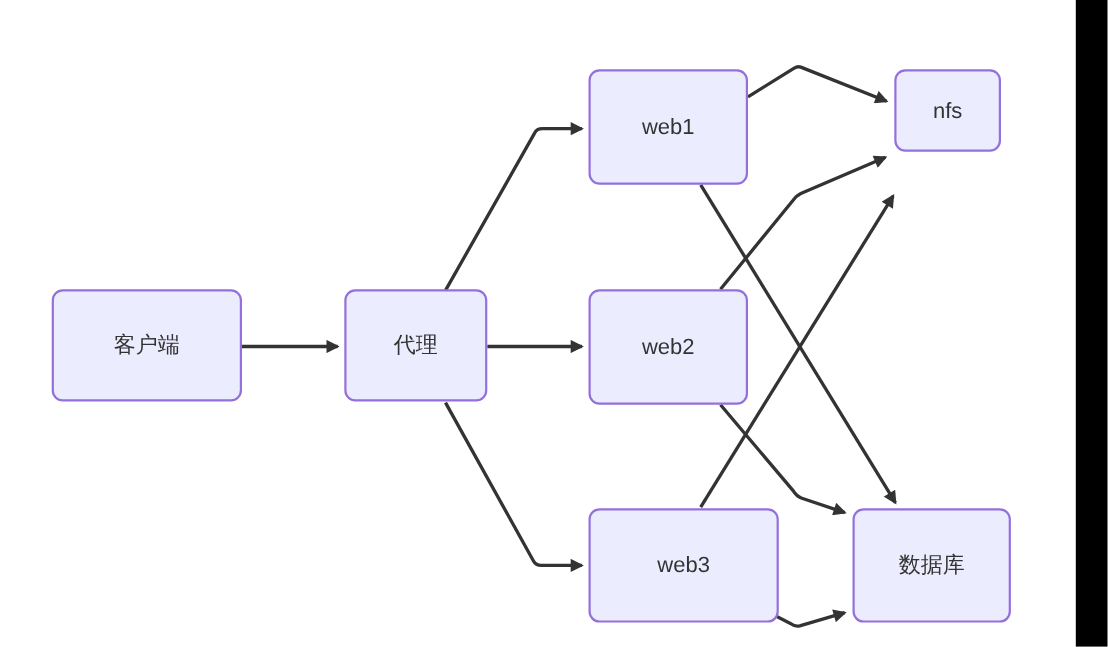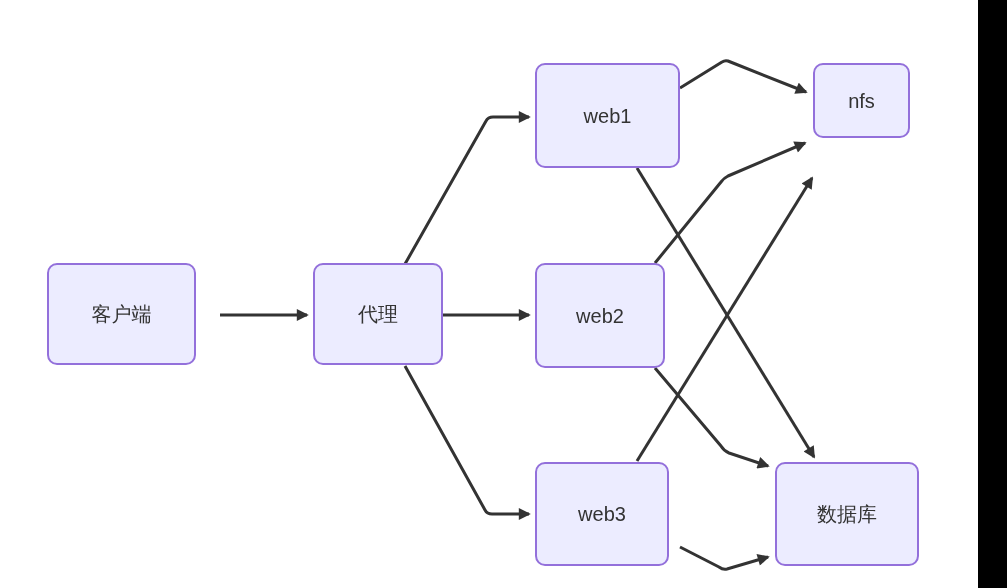--- a/index.html
+++ b/index.html
@@ -43,25 +43,25 @@
     border-radius:10px;
     display:flex;
     align-items:center;
     justify-content:center;
     color:var(--text);
     font-size:20px;
     line-height:1;
     white-space:nowrap;
     text-align:right;
   }
-  .node-client{left:47px; top:263px; width:149px; height:102px;}
+  .node-client{left:47px; top:263px; width:173px; height:102px;}
   .node-proxy {left:313px;top:263px; width:130px; height:102px;}
   .node-web1  {left:535px;top:63px;  width:145px; height:105px;}
-  .node-web2  {left:535px;top:263px; width:130px; height:105px;}
-  .node-web3  {left:535px;top:462px; width:134px; height:104px;}
+  .node-web2  {left:535px;top:263px; width:145px; height:105px;}
+  .node-web3  {left:535px;top:462px; width:173px; height:104px;}
   .node-nfs   {left:813px;top:63px;  width:97px;  height:75px;}
   .node-db    {left:775px;top:462px; width:144px; height:104px;}
   .right-strip{
     position:absolute;
     left:978px; top:0;
     width:29px; height:588px;
     background:var(--strip);
   }
 </style>
 </head>

